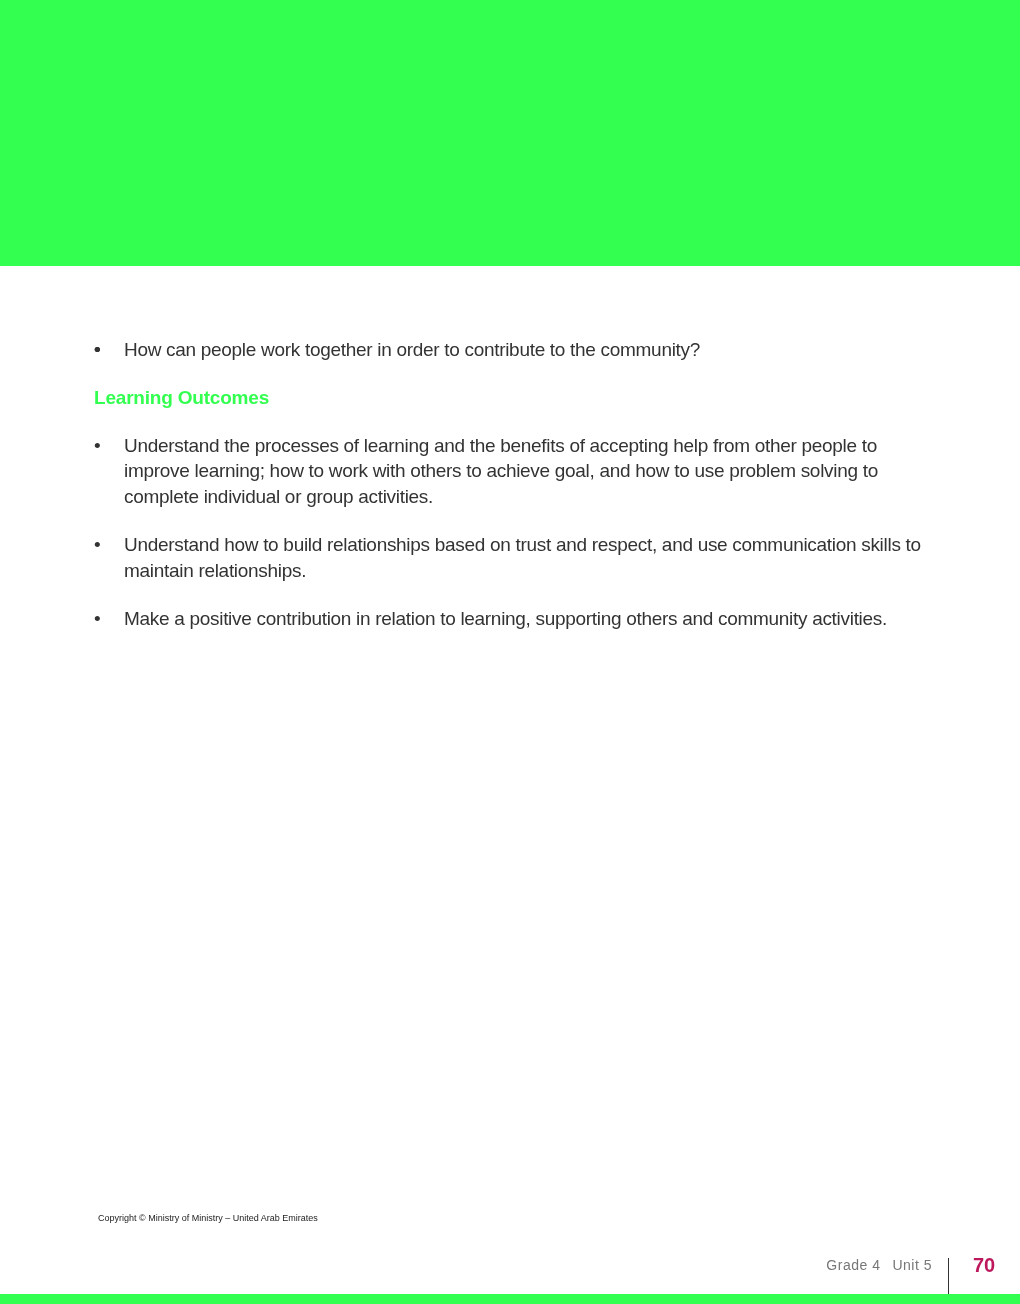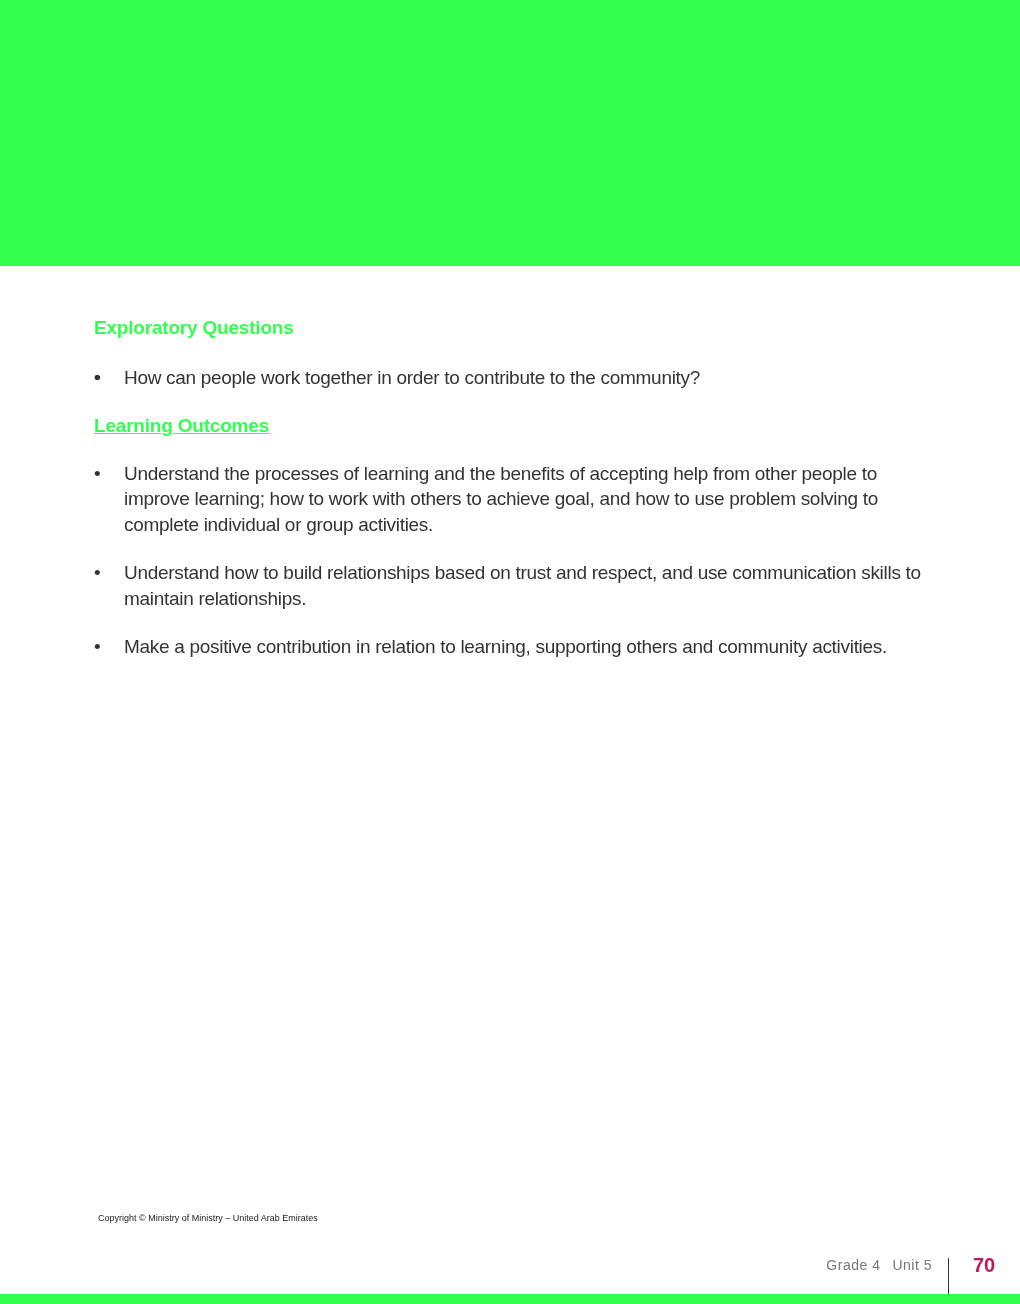--- a/index.html
+++ b/index.html
@@ -23,21 +23,21 @@
   li {
     position: relative; padding-left: 30px;
     font-size: 19px; line-height: 25.5px; color: #333333;
     letter-spacing: -0.3px;
   }
   li .bullet {
     position: absolute; left: 0; top: 0; width: 12px; text-align: left;
   }
   .questions { margin-top: 21px; }
   .questions li { margin-bottom: 23px; }
-  .outcomes-title { margin-top: -2px; text-decoration: underline; }
+  .outcomes-title { margin-top: -2px; }
   .outcomes { margin-top: 21px; }
   .outcomes li { margin-bottom: 23px; }
   .copyright {
     position: absolute; left: 98px; top: 1213px;
     font-size: 9px; color: #222222;
   }
   .footer-meta {
     position: absolute; right: 88px; top: 1257px;
     font-size: 14px; color: #777777; letter-spacing: 0.5px; text-align: center;
   }
@@ -54,21 +54,20 @@
     position: absolute; left: 0; top: 1294px; width: 1020px; height: 10px;
     background: #33ff50;
   }
 </style>
 </head>
 <body>
 
 <div class="top-band"></div>
 
 <div class="content">
-  <h2>Exploratory Questions</h2>
   <ul class="questions">
     <li><span class="bullet">•</span></li>
     <li><span class="bullet">•</span></li>
     <li><span class="bullet">•</span><span>How can people work together in order to contribute to the community?</span></li>
   </ul>
 
   <h2 class="outcomes-title">Learning Outcomes</h2>
   <ul class="outcomes">
     <li><span class="bullet">•</span><span>Understand the processes of learning and the benefits of accepting help from other people to improve learning; how to work with others to achieve goal, and how to use problem solving to complete individual or group activities.</span></li>
     <li><span class="bullet">•</span><span>Understand how to build relationships based on trust and respect, and use communication skills to maintain relationships.</span></li>

